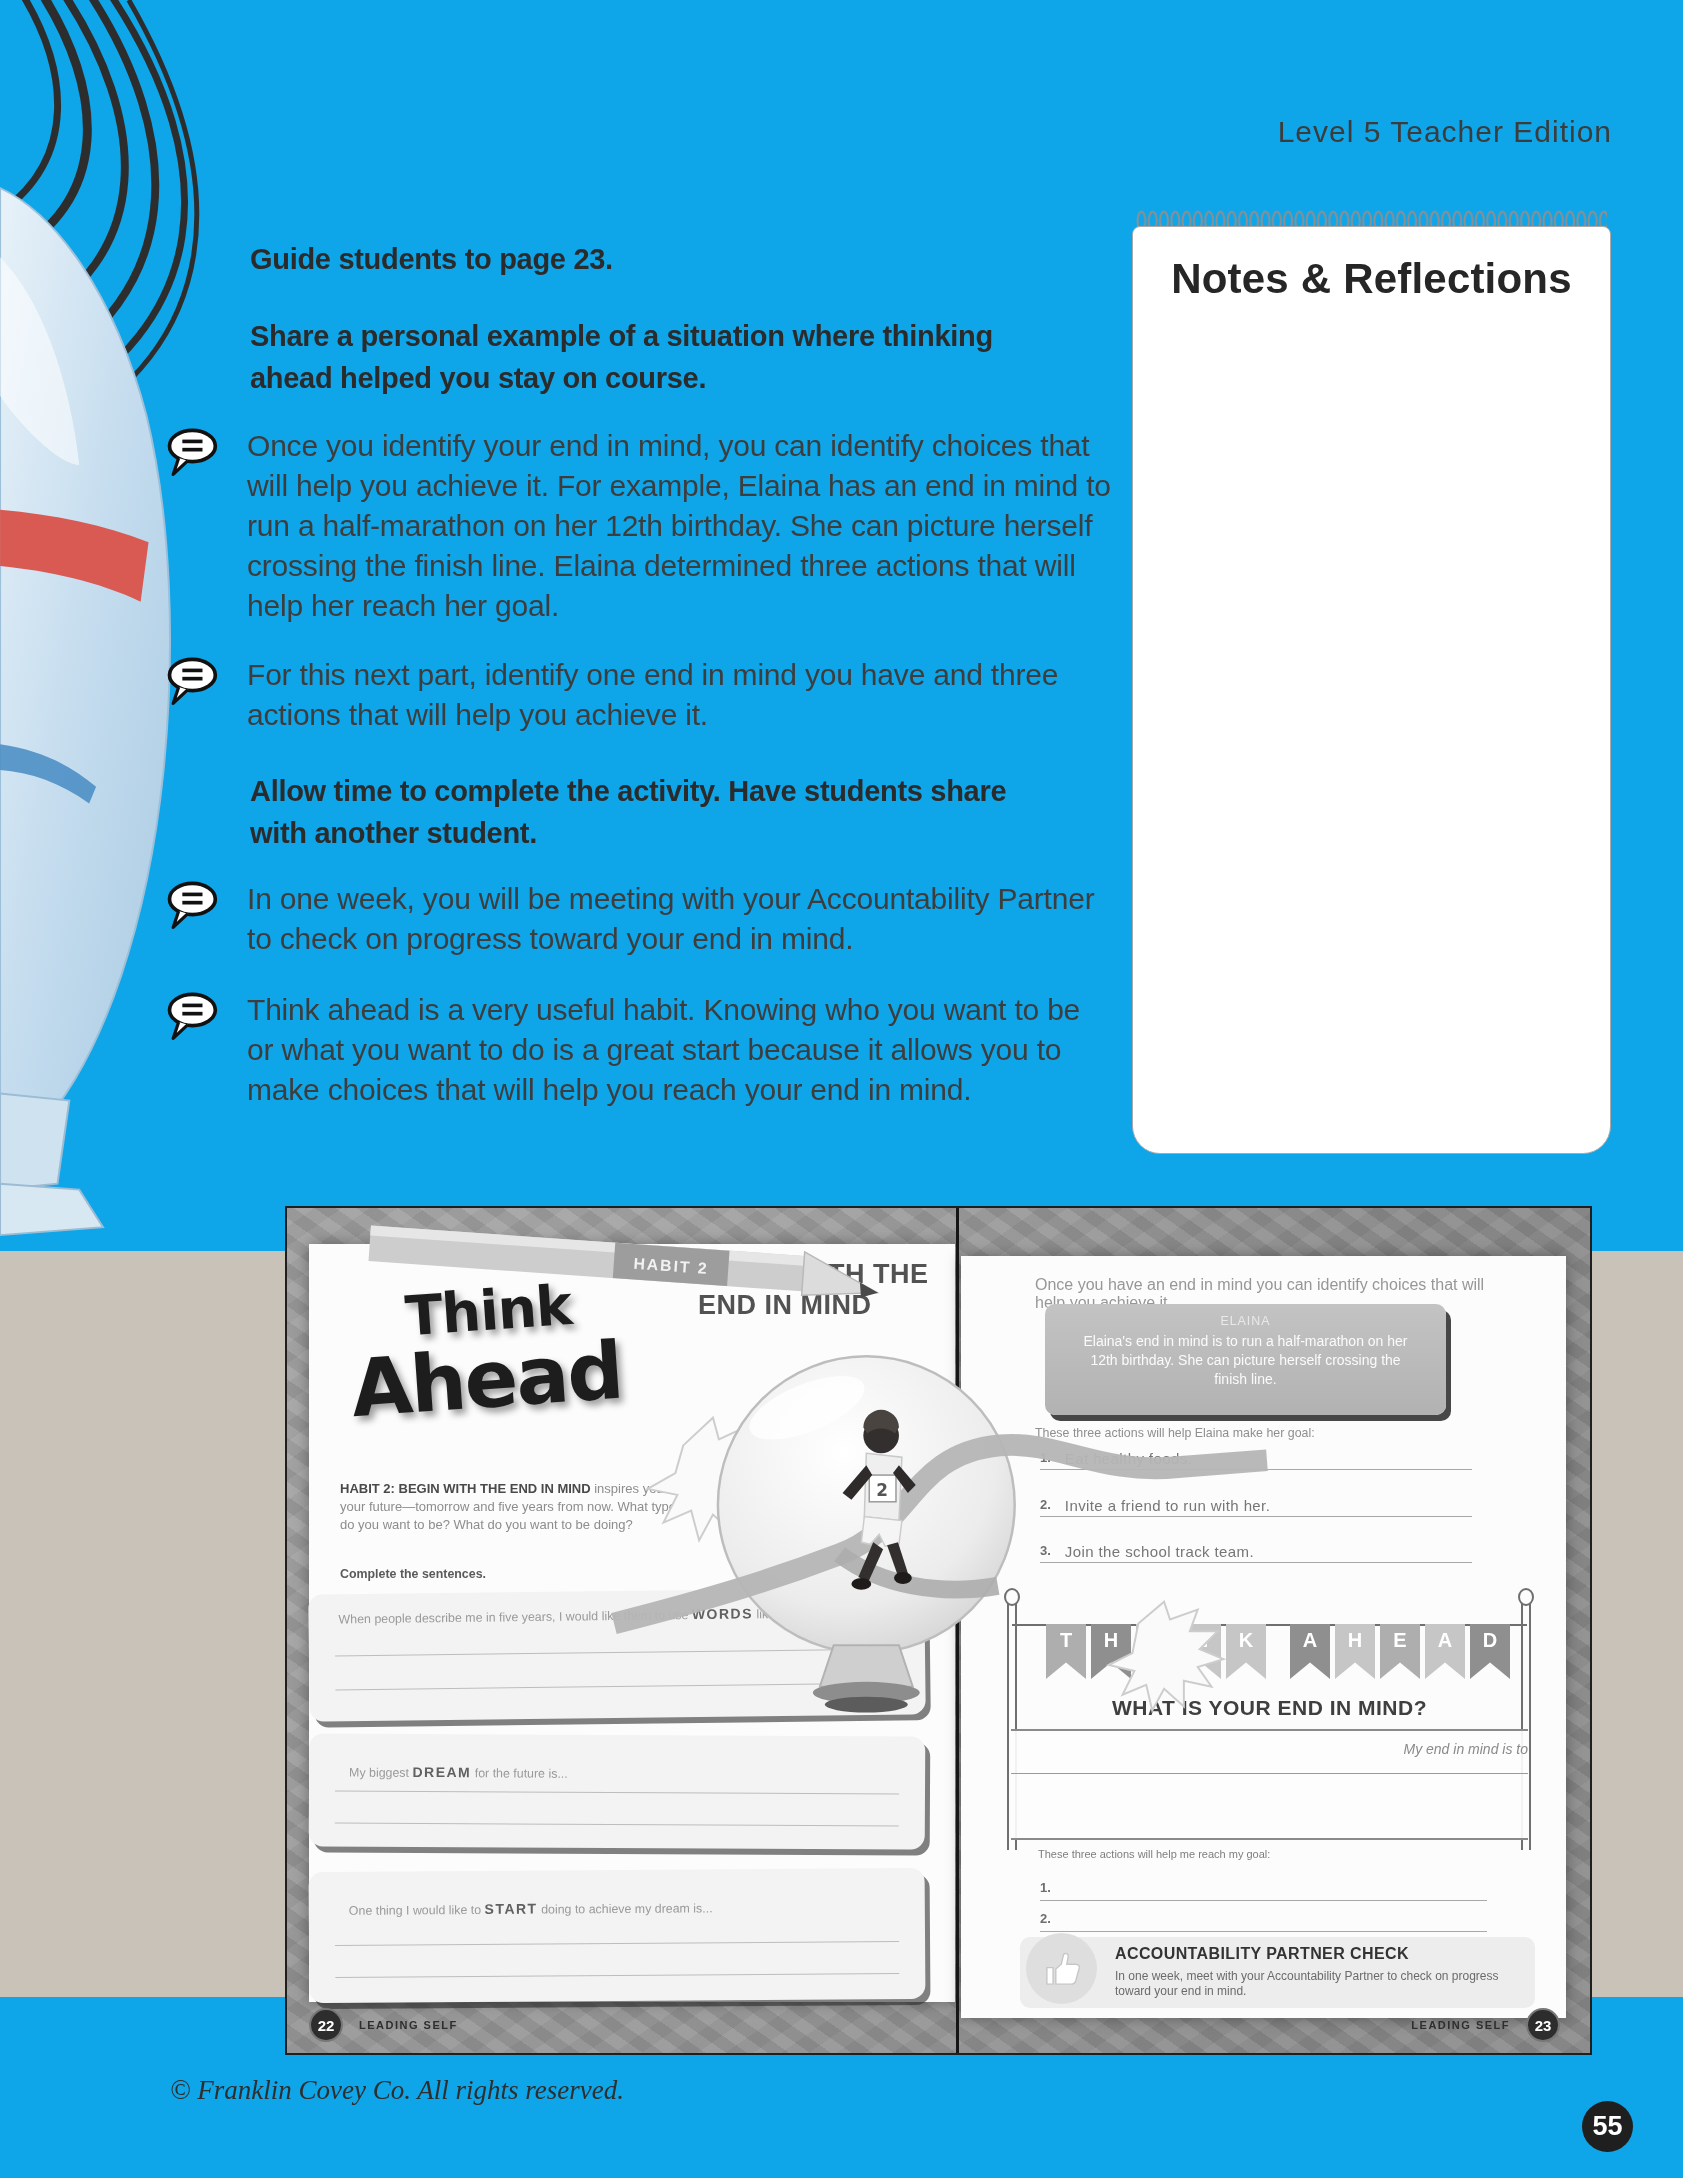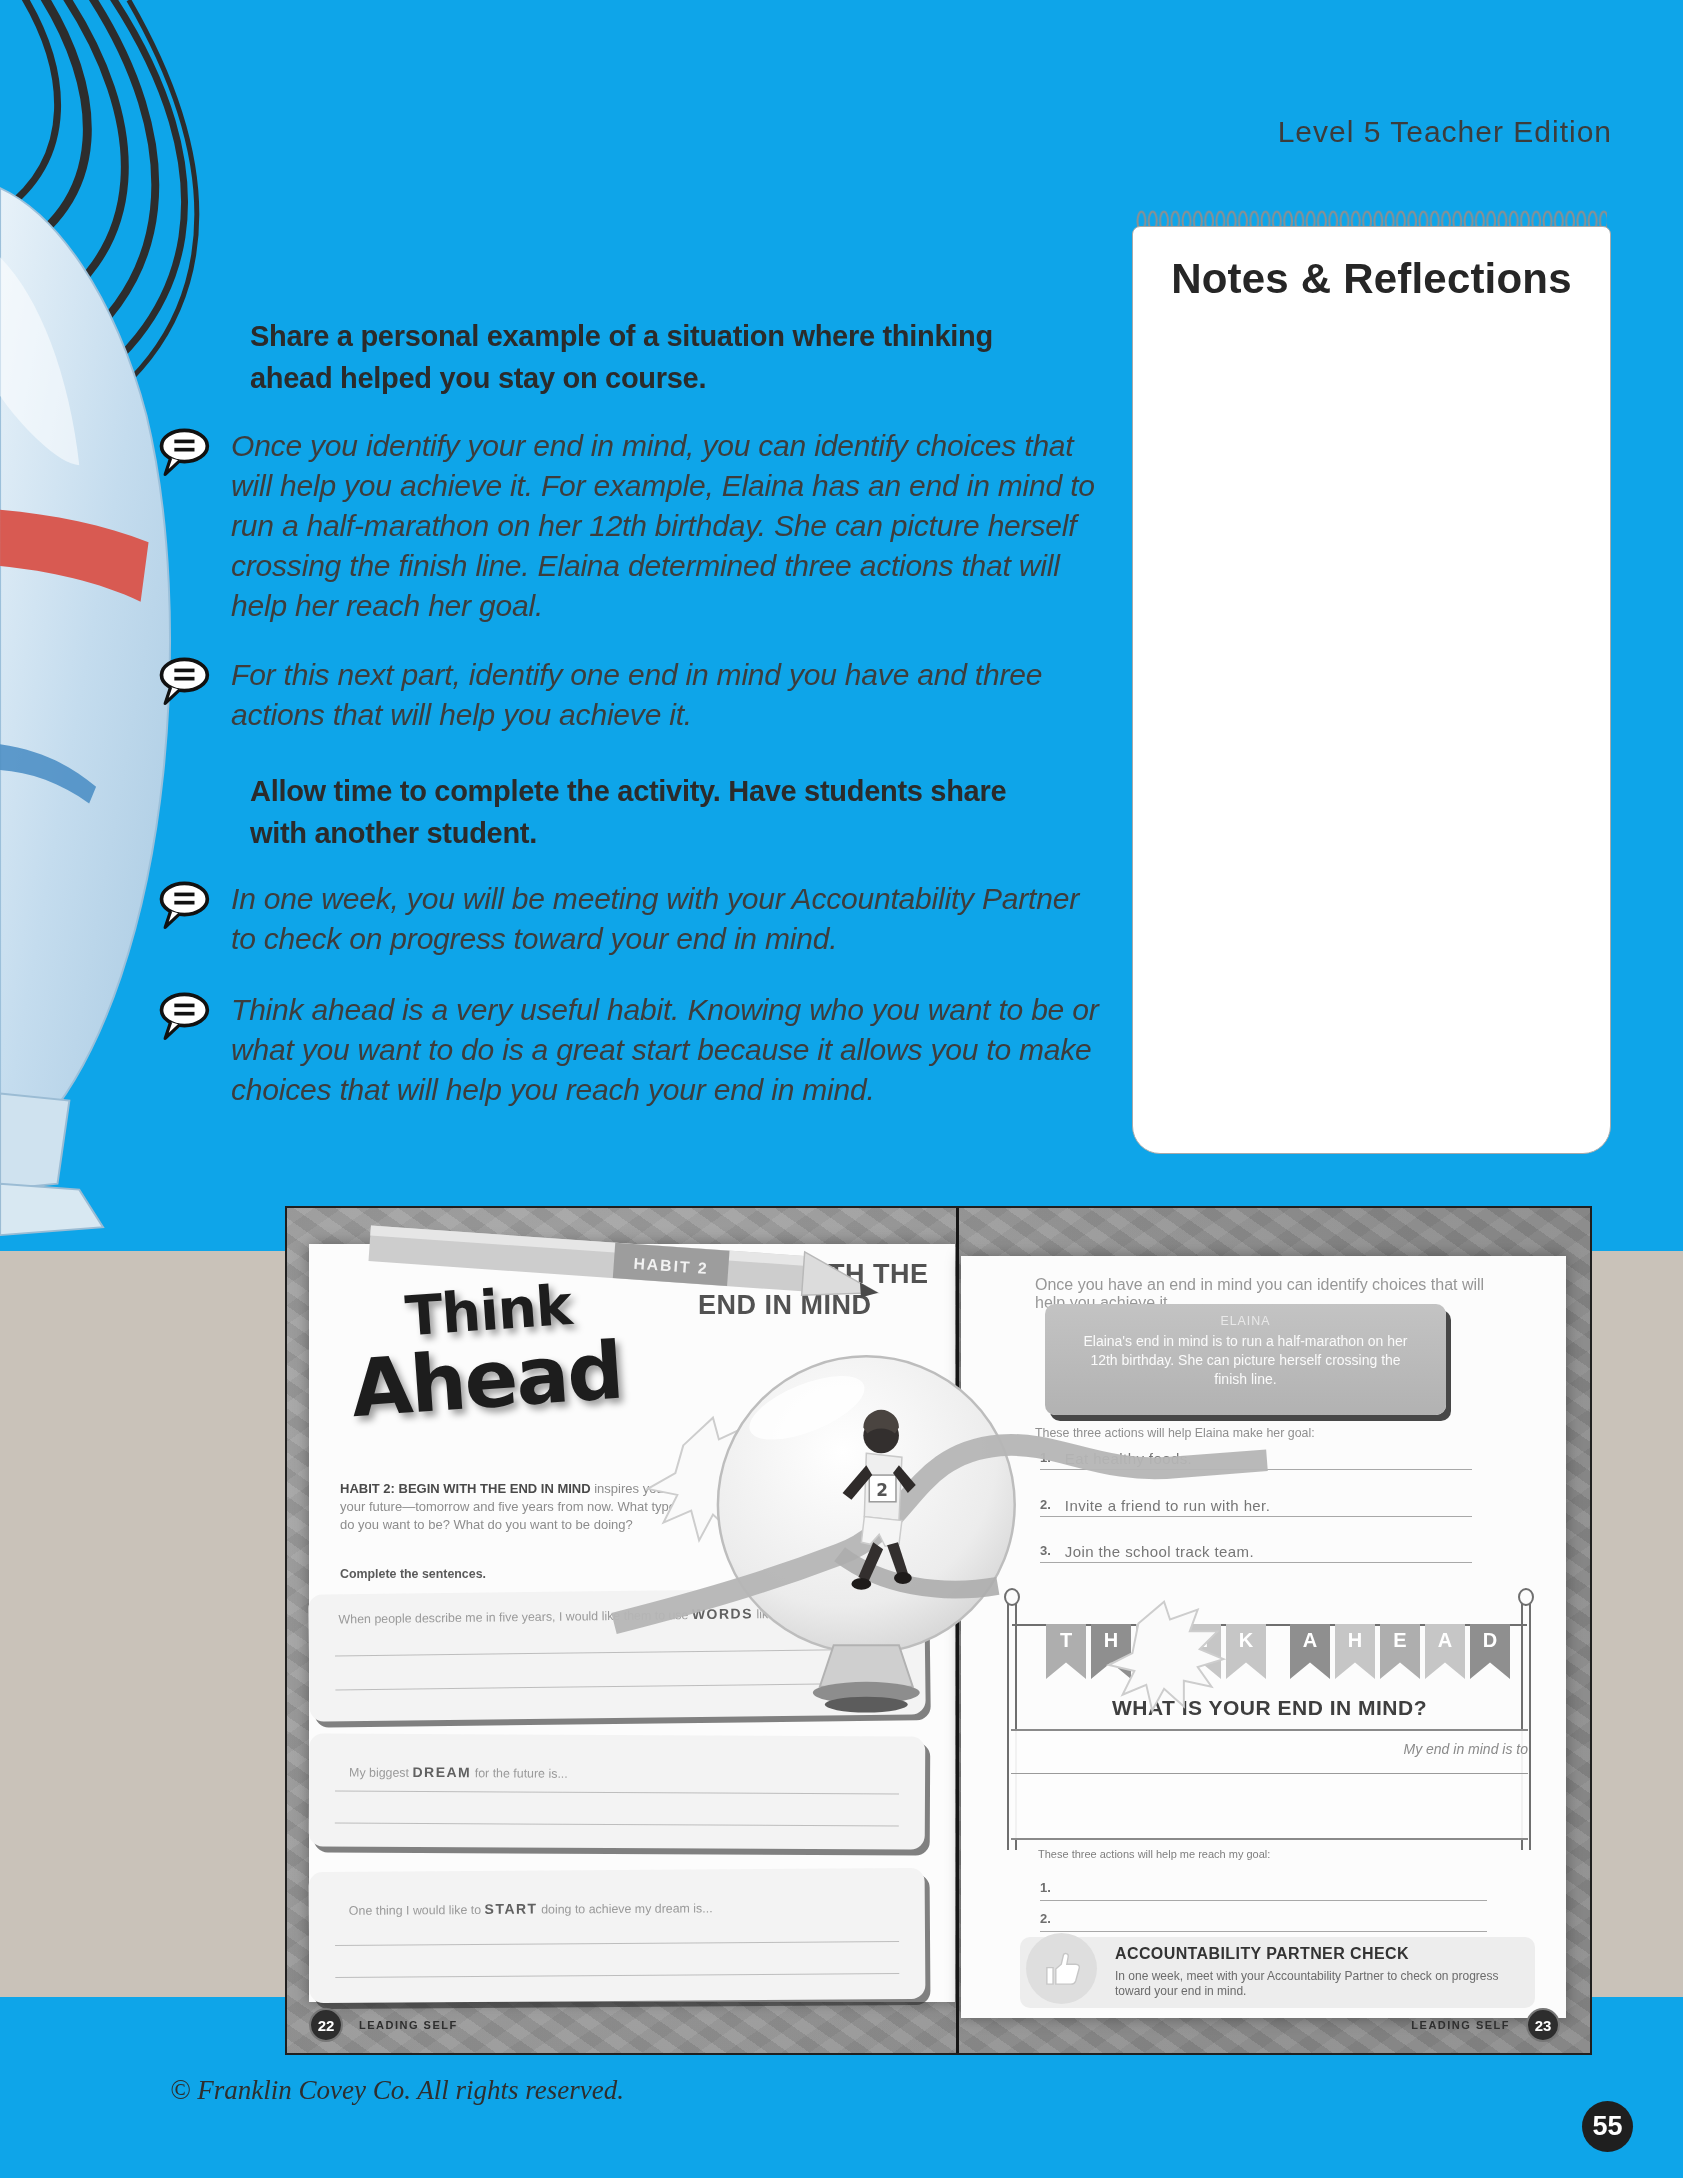--- a/index.html
+++ b/index.html
@@ -10,21 +10,21 @@
   #edition-label{position:absolute;top:115px;right:71px;font-size:30px;letter-spacing:1px;color:#3c3c3c;}
 
   
   #globe-art{position:absolute;left:0;top:0;}
 
   
   .bold-block{position:absolute;left:250px;width:832px;font-weight:700;font-size:29px;line-height:42px;color:#2b2b2b;letter-spacing:-0.3px;}
   #direction-1{top:238px;}
   #direction-2{top:315px;}
   #direction-3{top:770px;width:782px;}
-  .script-row{position:absolute;left:156px;width:950px;display:flex;gap:20px;font-style:italic;}
+  .script-row{position:absolute;left:164px;width:950px;display:flex;gap:28px;}
   .script-row .txt{flex:1;font-size:30px;line-height:40px;color:#3d3d3d;letter-spacing:-0.2px;}
   .bubble{flex:0 0 55px;}
   #script-1{top:426px;}
   #script-2{top:655px;}
   #script-3{top:879px;}
   #script-4{top:990px;}
 
   
   #notes-pad{position:absolute;left:1132px;top:226px;width:477px;height:926px;background:#fff;
              border:1.5px solid #a9a9a9;border-radius:8px 8px 28px 28px;}
@@ -145,20 +145,21 @@
     <path fill="url(#globeBlue)" stroke="#9cc0da" stroke-width="2" d="M 0,190 C 55,215 115,295 148,420 C 172,520 178,650 165,780 C 150,925 108,1065 38,1142 L 0,1160 Z"></path>
     <path fill="#ffffff" opacity="0.55" d="M 0,260 C 40,300 70,380 80,470 C 60,470 20,430 0,400 Z"></path>
     <path fill="#d85a52" d="M 0,515 C 55,520 105,530 150,548 L 142,608 C 100,588 50,577 0,572 Z"></path>
     <path fill="#3f86c0" opacity="0.8" d="M 0,752 C 42,758 72,774 97,795 L 90,812 C 62,791 30,780 0,778 Z"></path>
     <path fill="#cfe2ef" stroke="#9bbcd4" stroke-width="2" d="M 0,1105 L 70,1112 L 58,1196 L 0,1202 Z"></path>
     <path fill="#d8e8f2" stroke="#9bbcd4" stroke-width="2" d="M 0,1196 L 80,1202 L 104,1240 L 0,1248 Z"></path>
   </svg>
 
   <div id="edition-label">Level 5 Teacher Edition</div>
 
+  <div id="direction-1" class="bold-block">Guide students to page 23.</div>
   <div id="direction-2" class="bold-block">Share a personal example of a situation where thinking ahead helped you stay on course.</div>
 
   <div id="script-1" class="script-row">
     <svg class="bubble" width="55" height="51" viewBox="0 0 60 54">
       <ellipse cx="31" cy="21" rx="25" ry="17" fill="#fff" stroke="#111" stroke-width="4"></ellipse>
       <line x1="20" y1="16" x2="42" y2="16" stroke="#111" stroke-width="4"></line>
       <line x1="20" y1="25" x2="42" y2="25" stroke="#111" stroke-width="4"></line>
       <path d="M16 34 L10 52 L26 37" fill="#fff" stroke="#111" stroke-width="3.5" stroke-linejoin="round"></path>
     </svg>
     <div class="txt">Once you identify your end in mind, you can identify choices that will help you achieve it. For example, Elaina has an end in mind to run a half-marathon on her 12th birthday. She can picture herself crossing the finish line. Elaina determined three actions that will help her reach her goal.</div>

